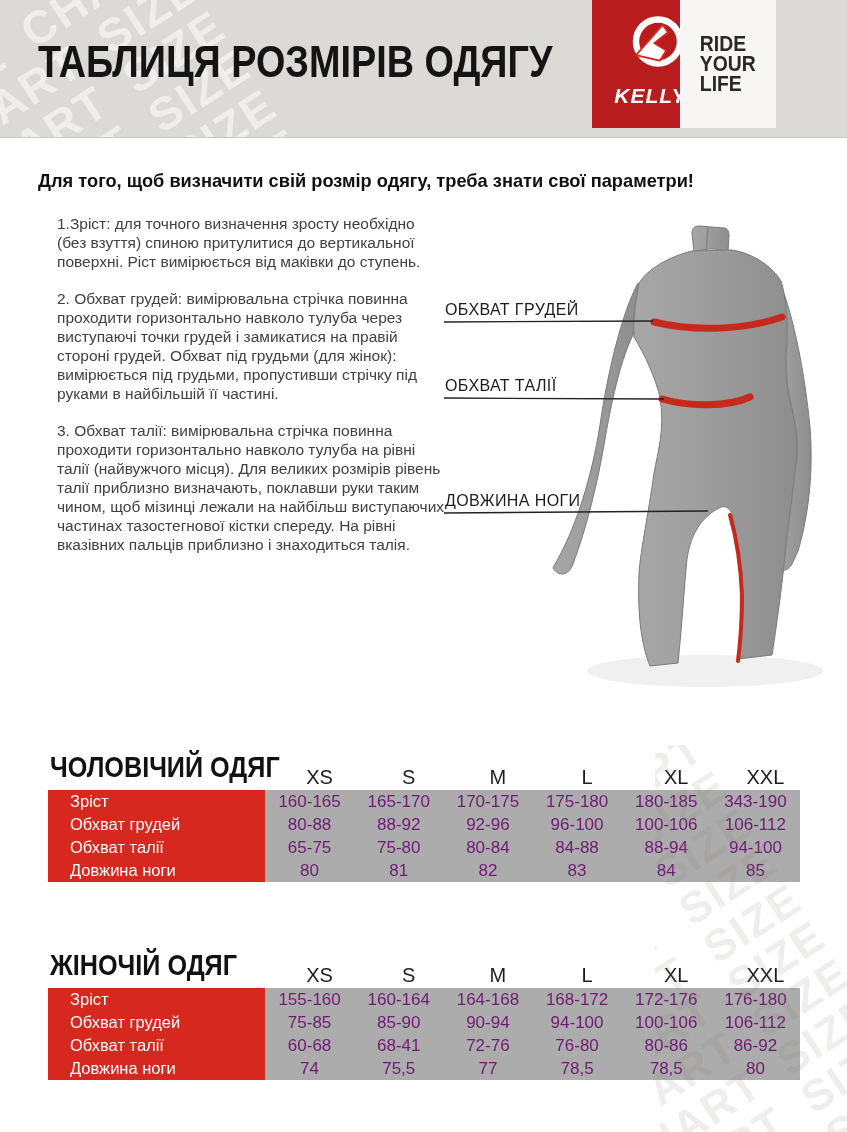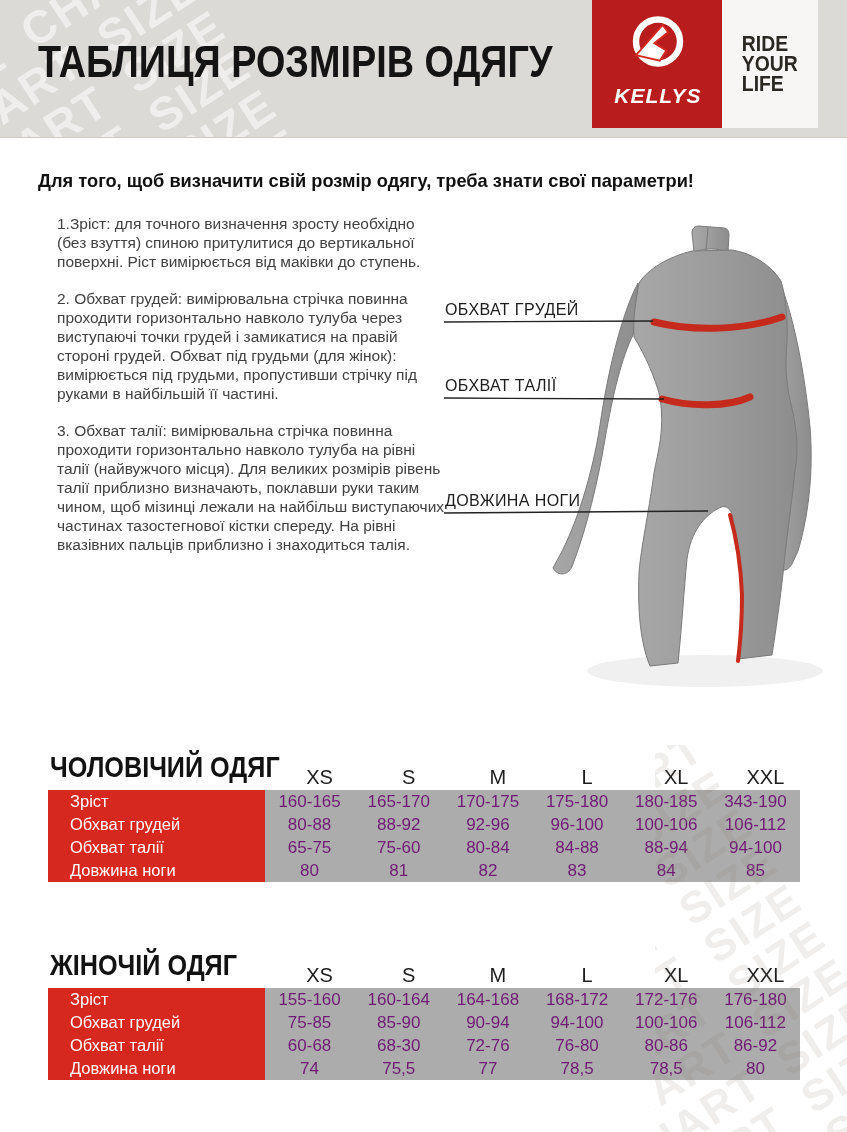--- a/index.html
+++ b/index.html
@@ -30,21 +30,21 @@
     position:absolute; left:592px; top:0; width:132px; height:128px;
     background:#b91c1c; display:flex; flex-direction:column;
     align-items:center; justify-content:flex-start;text-align:center;
   }
   .logo-block svg { margin-top:13px; }
   .brand-name {
     margin-top:5px; color:#ffffff; font-weight:bold; font-style:italic;
     font-size:21px; letter-spacing:1px; white-space:nowrap;
   }
   .ride-box {
-    position:absolute; left:722px; top:0; width:96px; height:128px;
+    position:absolute; left:680px; top:0; width:96px; height:128px;
     background:#f8f6f4; display:flex; align-items:center; justify-content:center;
   }
   .ride-text {
     font-weight:bold; font-size:22px; line-height:.92; color:#2b2723;
     transform:scaleX(.88); transform-origin:50% 50%; text-align:left;
   }
 
   
   .intro {
     position:absolute; left:38px; top:170px;
@@ -208,21 +208,21 @@
     <div class="rlabel">Обхват грудей</div>
     <div class="val">80-88</div>
     <div class="val">88-92</div>
     <div class="val">92-96</div>
     <div class="val">96-100</div>
     <div class="val">100-106</div>
     <div class="val">106-112</div>
 
     <div class="rlabel">Обхват талії</div>
     <div class="val">65-75</div>
-    <div class="val">75-60</div>
+    <div class="val">75-80</div>
     <div class="val">80-84</div>
     <div class="val">84-88</div>
     <div class="val">88-94</div>
     <div class="val">94-100</div>
 
     <div class="rlabel">Довжина ноги</div>
     <div class="val">80</div>
     <div class="val">81</div>
     <div class="val">82</div>
     <div class="val">83</div>
@@ -251,21 +251,21 @@
     <div class="rlabel">Обхват грудей</div>
     <div class="val">75-85</div>
     <div class="val">85-90</div>
     <div class="val">90-94</div>
     <div class="val">94-100</div>
     <div class="val">100-106</div>
     <div class="val">106-112</div>
 
     <div class="rlabel">Обхват талії</div>
     <div class="val">60-68</div>
-    <div class="val">68-30</div>
+    <div class="val">68-41</div>
     <div class="val">72-76</div>
     <div class="val">76-80</div>
     <div class="val">80-86</div>
     <div class="val">86-92</div>
 
     <div class="rlabel">Довжина ноги</div>
     <div class="val">74</div>
     <div class="val">75,5</div>
     <div class="val">77</div>
     <div class="val">78,5</div>

